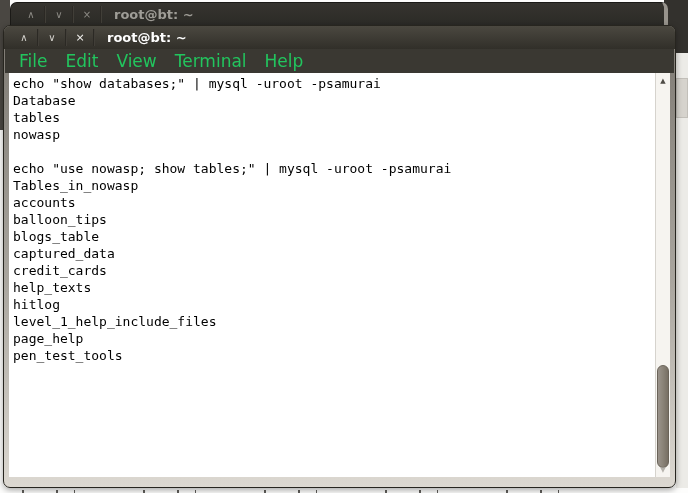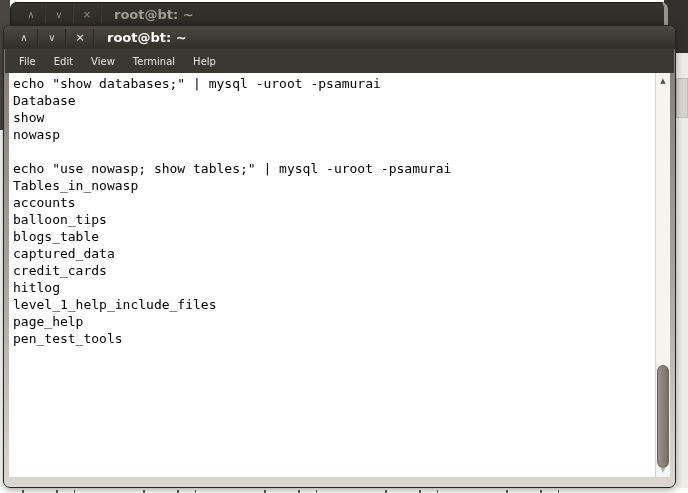--- a/index.html
+++ b/index.html
@@ -50,21 +50,21 @@
     display:flex; align-items:center; padding:0 7px;
   }
   .front-titlebar .win-btn { color:#d4d2cd; }
   .front-titlebar .close { color:#f2f1ee; font-size:11px; }
   .front-title { color:#ffffff; font-weight:bold; font-size:13px; margin-left:12px; }
 
   .menubar {
     position:absolute; left:1px; right:1px; top:23px; height:24px;
     background:#3a3832; display:flex; align-items:center; padding-left:5px;
   }
-  .menu-item { color:#e5e5e5; font-size:10px; padding:3px 9px; cursor:default; }
+  .menu-item { color:#22c55e; font-size:17px; padding:3px 9px; cursor:default; }
 
   .terminal {
     position:absolute; left:5px; right:5px; top:47px; bottom:10px;
     background:#ffffff; display:flex; overflow:hidden;
   }
   .screen {
     flex:1; overflow:hidden; padding:2px 0 0 4px;
     font-family:"DejaVu Sans Mono","Liberation Mono",monospace;
     font-size:13px; line-height:17px; color:#000000;
   }
@@ -155,41 +155,42 @@
       </div>
 
     <div class="terminal">
       <div class="screen">
 
           <div class="term-line">echo "show databases;" | mysql -uroot -psamurai</div>
 
           <div class="term-line">Database</div>
 
 
-          <div class="term-line">show</div>
+          <div class="term-line">tables</div>
 
           <div class="term-line">nowasp</div>
 
 
           <div class="term-line"></div>
 
           <div class="term-line">echo "use nowasp; show tables;" | mysql -uroot -psamurai</div>
 
           <div class="term-line">Tables_in_nowasp</div>
 
           <div class="term-line">accounts</div>
 
           <div class="term-line">balloon_tips</div>
 
           <div class="term-line">blogs_table</div>
 
           <div class="term-line">captured_data</div>
 
           <div class="term-line">credit_cards</div>
 
+          <div class="term-line">help_texts</div>
 
           <div class="term-line">hitlog</div>
 
           <div class="term-line">level_1_help_include_files</div>
 
           <div class="term-line">page_help</div>
 
 
           <div class="term-line">pen_test_tools</div>
         </div>

